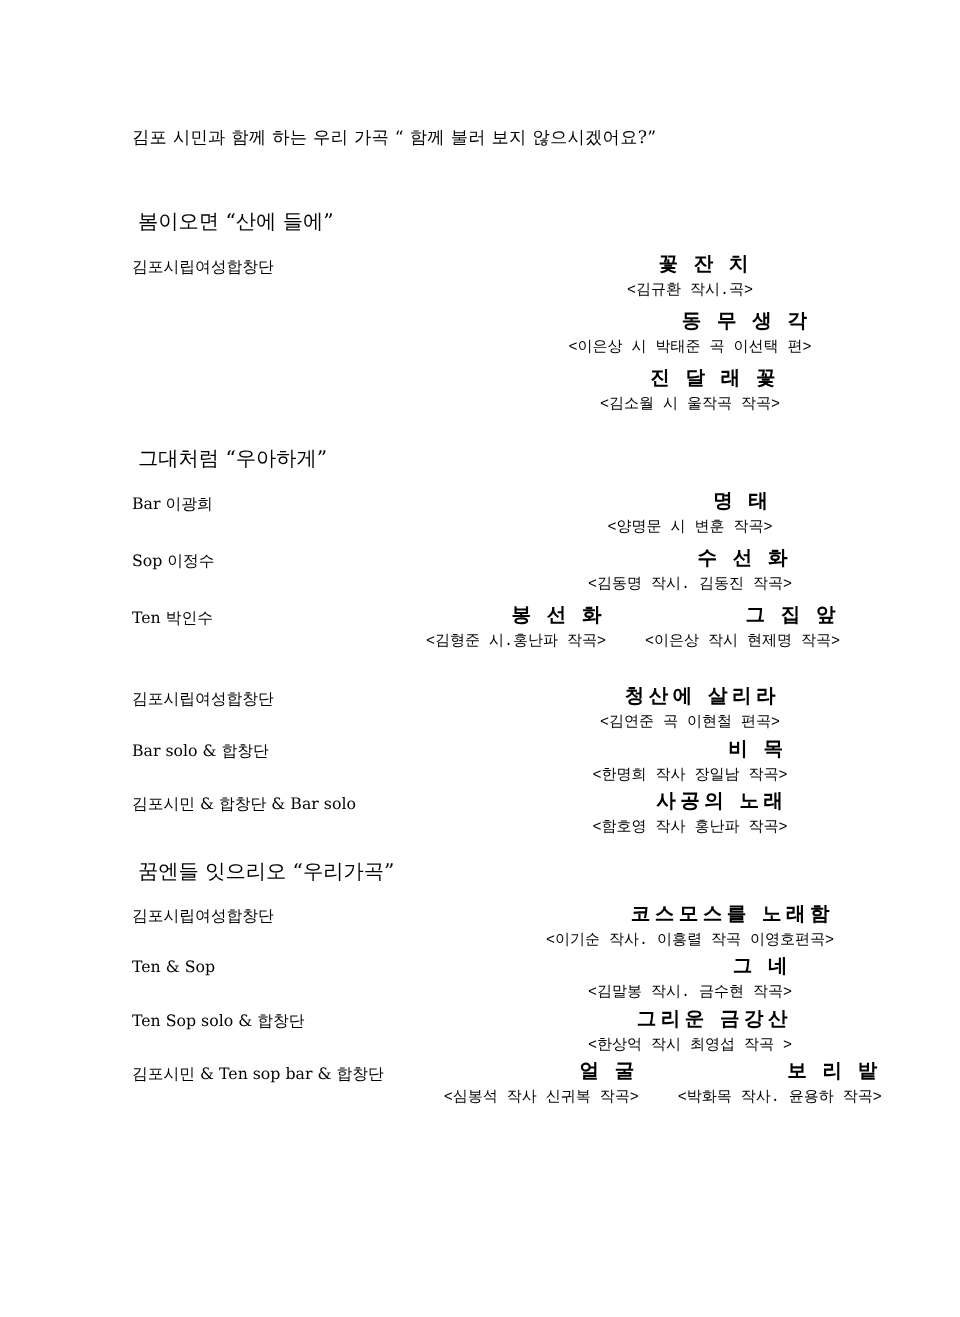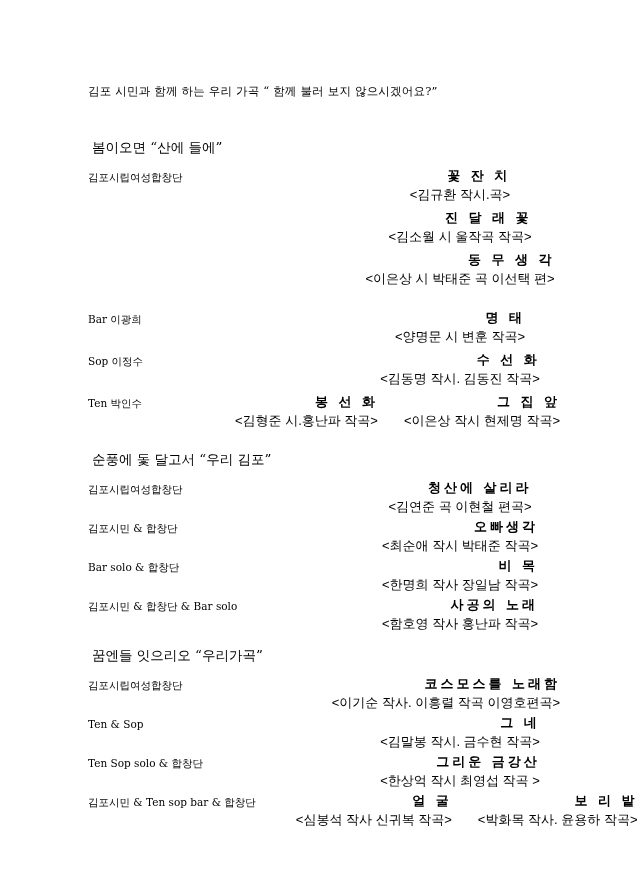--- a/index.html
+++ b/index.html
@@ -81,22 +81,22 @@
   }
   .song-title {
     font-size: 13px;
     font-weight: bold;
     font-family: "DejaVu Serif", "Liberation Serif", serif;
     letter-spacing: 3px;
     white-space: nowrap;
     text-align: right;
   }
   .song-credit {
-    font-size: 13px;
-    font-family: Liberation Sans, sans-serif;
+    font-size: 10px;
+    font-family: Liberation Mono, monospace;
     letter-spacing: 0px;
     white-space: nowrap;
     margin-top: 1px;
   }
 
   
   .sec-gap { height: 16px; }
   .sec-gap-sm { height: 10px; }
 
   .tight .row { margin-bottom: 2px; }
@@ -122,43 +122,44 @@
             </div>
           </div>
         </div>
       </div>
 
       <div class="row">
         <div class="performer"></div>
         <div class="songblock">
           <div class="songline">
             <div class="songcell">
+              <div class="song-title">동 무 생 각</div>
+              <div class="song-credit">&lt;이은상 시 박태준 곡 이선택 편&gt;</div>
+            </div>
+          </div>
+        </div>
+      </div>
+
+      <div class="row">
+        <div class="performer"></div>
+        <div class="songblock">
+          <div class="songline">
+            <div class="songcell">
               <div class="song-title">진 달 래 꽃</div>
               <div class="song-credit">&lt;김소월 시 울작곡 작곡&gt;</div>
             </div>
           </div>
         </div>
       </div>
-
-      <div class="row">
-        <div class="performer"></div>
-        <div class="songblock">
-          <div class="songline">
-            <div class="songcell">
-              <div class="song-title">동 무 생 각</div>
-              <div class="song-credit">&lt;이은상 시 박태준 곡 이선택 편&gt;</div>
-            </div>
-          </div>
-        </div>
-      </div>
     </div>
 
     <div class="sec-gap"></div>
 
     <div class="section">
+      <div class="section-head">그대처럼 “우아하게”</div>
 
       <div class="row">
         <div class="performer">Bar 이광희</div>
         <div class="songblock">
           <div class="songline">
             <div class="songcell">
               <div class="song-title">명  태</div>
               <div class="song-credit">&lt;양명문 시 변훈 작곡&gt;</div>
             </div>
           </div>
@@ -190,45 +191,33 @@
               <div class="song-credit">&lt;이은상 작시 현제명  작곡&gt;</div>
             </div>
           </div>
         </div>
       </div>
     </div>
 
     <div class="sec-gap"></div>
 
     <div class="section tight">
-      <div class="section-head">순풍에 돛 달고서 “우리 김포”</div>
 
       <div class="row">
         <div class="performer">김포시립여성합창단</div>
         <div class="songblock">
           <div class="songline">
             <div class="songcell">
               <div class="song-title">청산에 살리라</div>
               <div class="song-credit">&lt;김연준 곡 이현철 편곡&gt;</div>
             </div>
           </div>
         </div>
       </div>
 
-      <div class="row">
-        <div class="performer">김포시민 &amp; 합창단</div>
-        <div class="songblock">
-          <div class="songline">
-            <div class="songcell">
-              <div class="song-title">오빠생각</div>
-              <div class="song-credit">&lt;최순애 작시 박태준 작곡&gt;</div>
-            </div>
-          </div>
-        </div>
-      </div>
 
       <div class="row">
         <div class="performer">Bar solo &amp; 합창단</div>
         <div class="songblock">
           <div class="songline">
             <div class="songcell">
               <div class="song-title">비  목</div>
               <div class="song-credit">&lt;한명희 작사 장일남 작곡&gt;</div>
             </div>
           </div>

